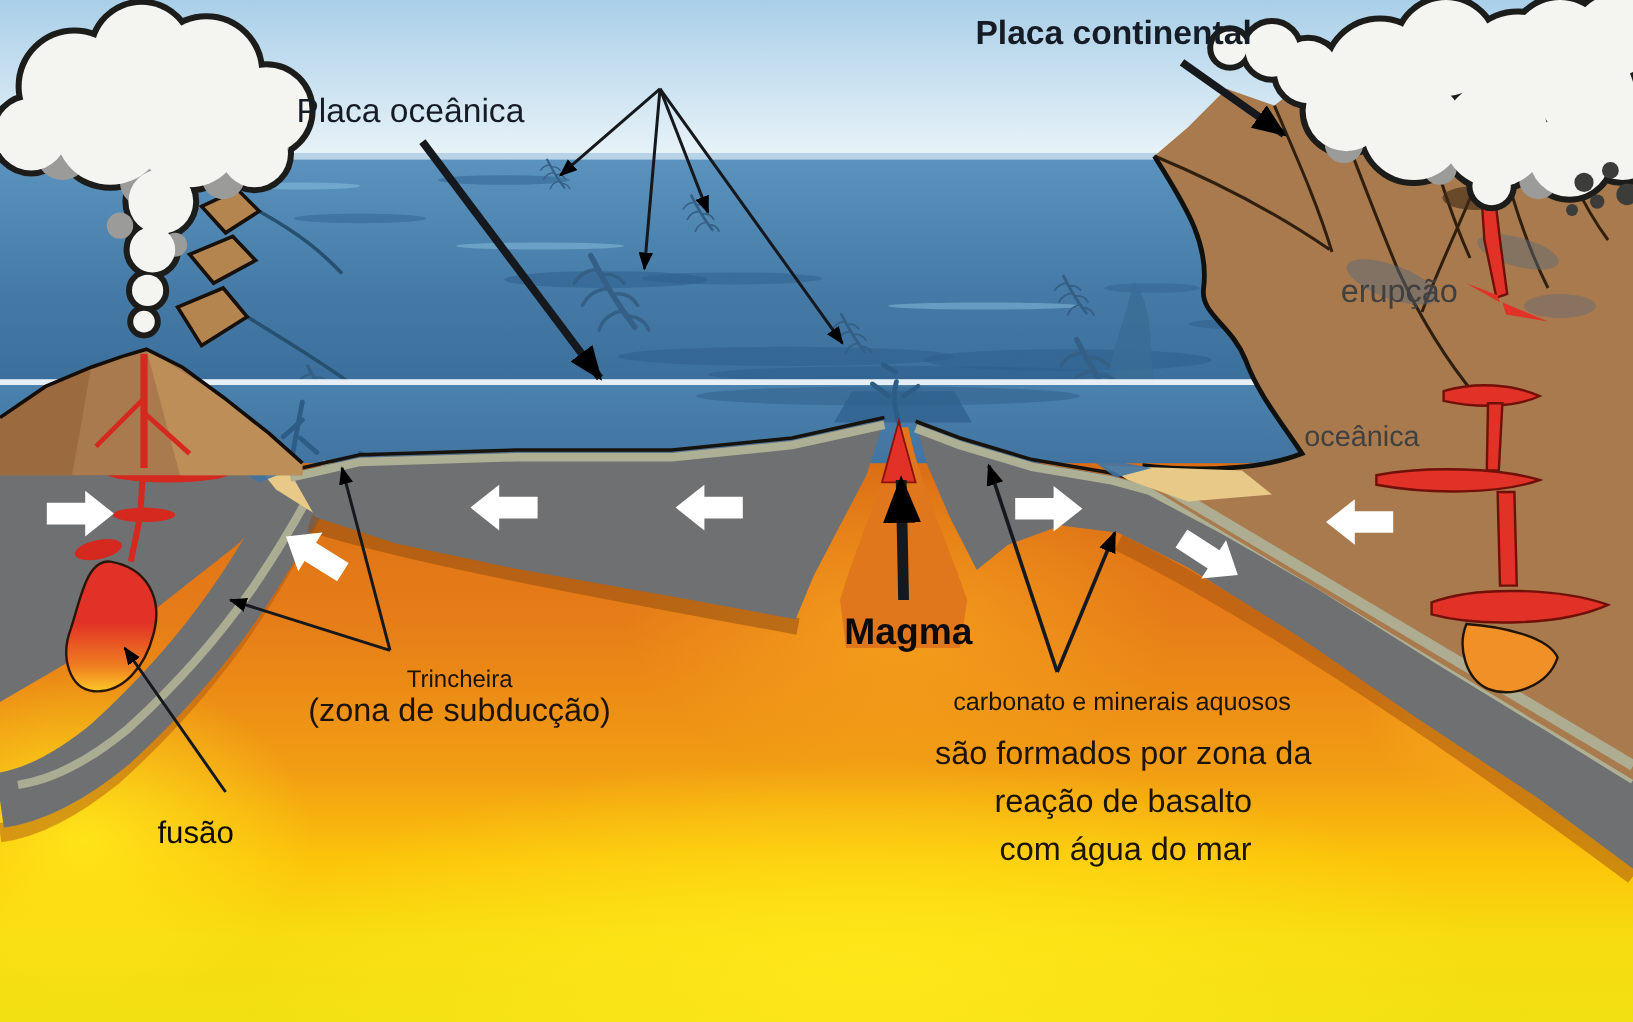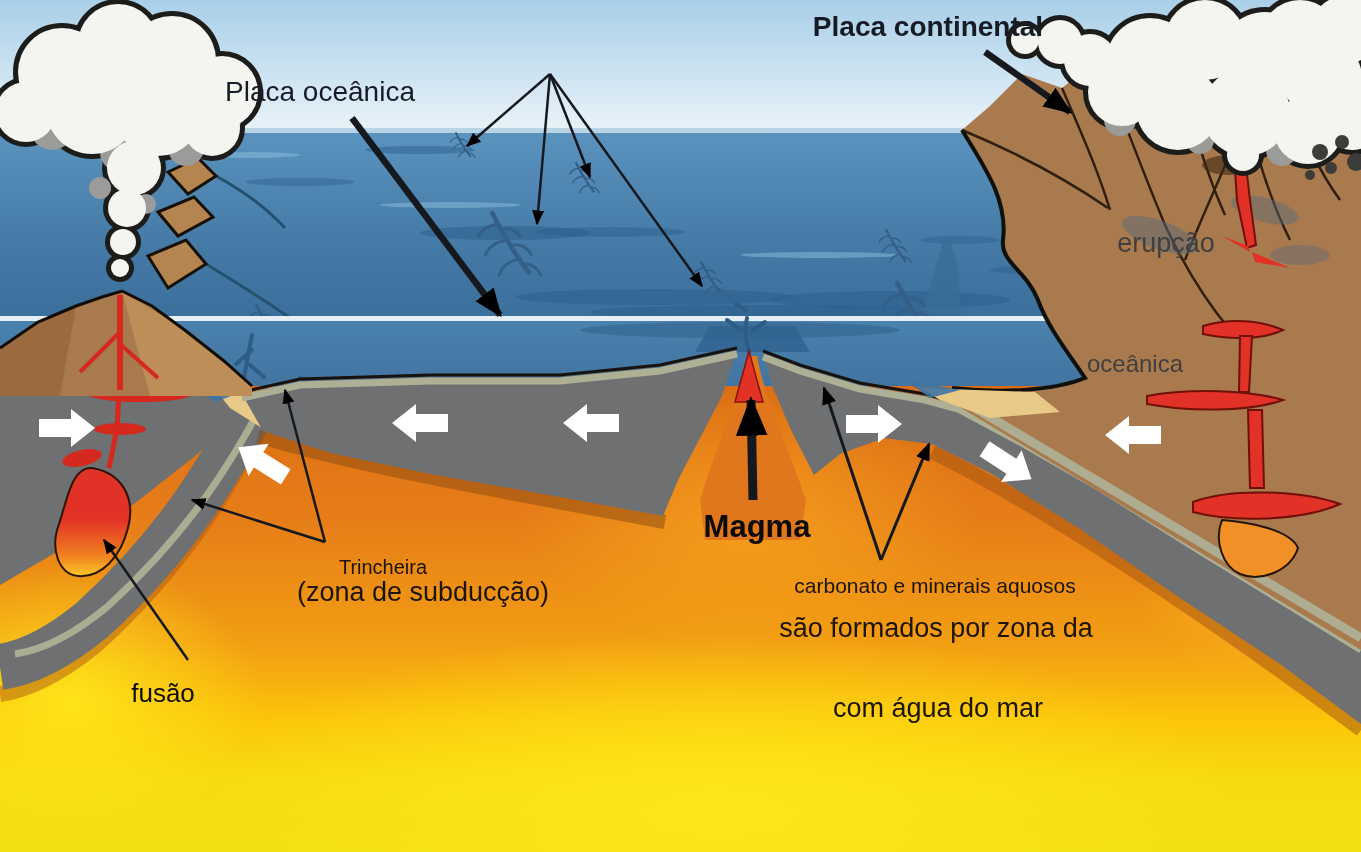--- a/index.html
+++ b/index.html
@@ -3,28 +3,28 @@
 <meta charset="utf-8">
 <style>
   html,body{margin:0;padding:0;background:#ffffff;}
   .stage{position:relative;width:1361px;height:852px;overflow:hidden;font-family:"Liberation Sans",sans-serif;}
   .stage svg{position:absolute;left:0;top:0;}
   .lbl{position:absolute;transform:translate(-50%,-50%);white-space:nowrap;line-height:1.05;}
   .lbl-dark{color:#161c26;}
   .lbl-earth{color:#1c1309;}
   .lbl-white{color:#404040;}
   .f-dorsal{left:553px;top:47px;font-size:23px;}
-  .f-placa-oce{left:320px;top:92px;font-size:28px;font-weight:500;}
+  .f-placa-oce{left:342px;top:92px;font-size:28px;font-weight:500;}
   .f-placa-cont{left:888px;top:27px;font-size:28px;font-weight:700;margin-left:40px;}
   .f-erupcao{left:1166px;top:243px;font-size:27px;}
   .f-intrusao{left:1135px;top:364px;font-size:24px;}
   .f-espalhando{left:522px;top:352px;font-size:22px;color:#1b2f45;}
   .f-magma{left:757px;top:527px;font-size:31px;font-weight:700;color:#0b0b0b;text-align:right;}
   .f-trincheira{left:383px;top:567px;font-size:20px;}
-  .f-zona{left:383px;top:592px;font-size:27px;margin-left:40px;}
+  .f-zona{left:383px;top:592px;font-size:27px;}
   .f-fusao{left:163px;top:694px;font-size:26px;color:#0d0b07;}
   .f-carbonato{left:935px;top:586px;font-size:21px;}
   .f-form1{left:936px;top:628px;font-size:27px;}
   .f-form2{left:936px;top:668px;font-size:27px;}
   .f-form3{left:938px;top:708px;font-size:27px;}
 </style>
 </head>
 <body>
 
 <div class="stage">
@@ -361,14 +361,15 @@
   <div class="lbl lbl-dark f-placa-oce">Placa oceânica</div>
   <div class="lbl lbl-dark f-placa-cont">Placa continental</div>
   <div class="lbl lbl-white f-erupcao">erupção</div>
   <div class="lbl lbl-white f-intrusao">oceânica</div>
   <div class="lbl f-magma">Magma</div>
   <div class="lbl lbl-earth f-trincheira">Trincheira</div>
   <div class="lbl lbl-earth f-zona">(zona de subducção)</div>
   <div class="lbl f-fusao">fusão</div>
   <div class="lbl lbl-earth f-carbonato">carbonato e minerais aquosos</div>
   <div class="lbl lbl-earth f-form1">são formados por zona da</div>
+  <div class="lbl lbl-earth f-form2">reação de basalto</div>
   <div class="lbl lbl-earth f-form3">com água do mar</div>
 </div>
 
 </body></html>

